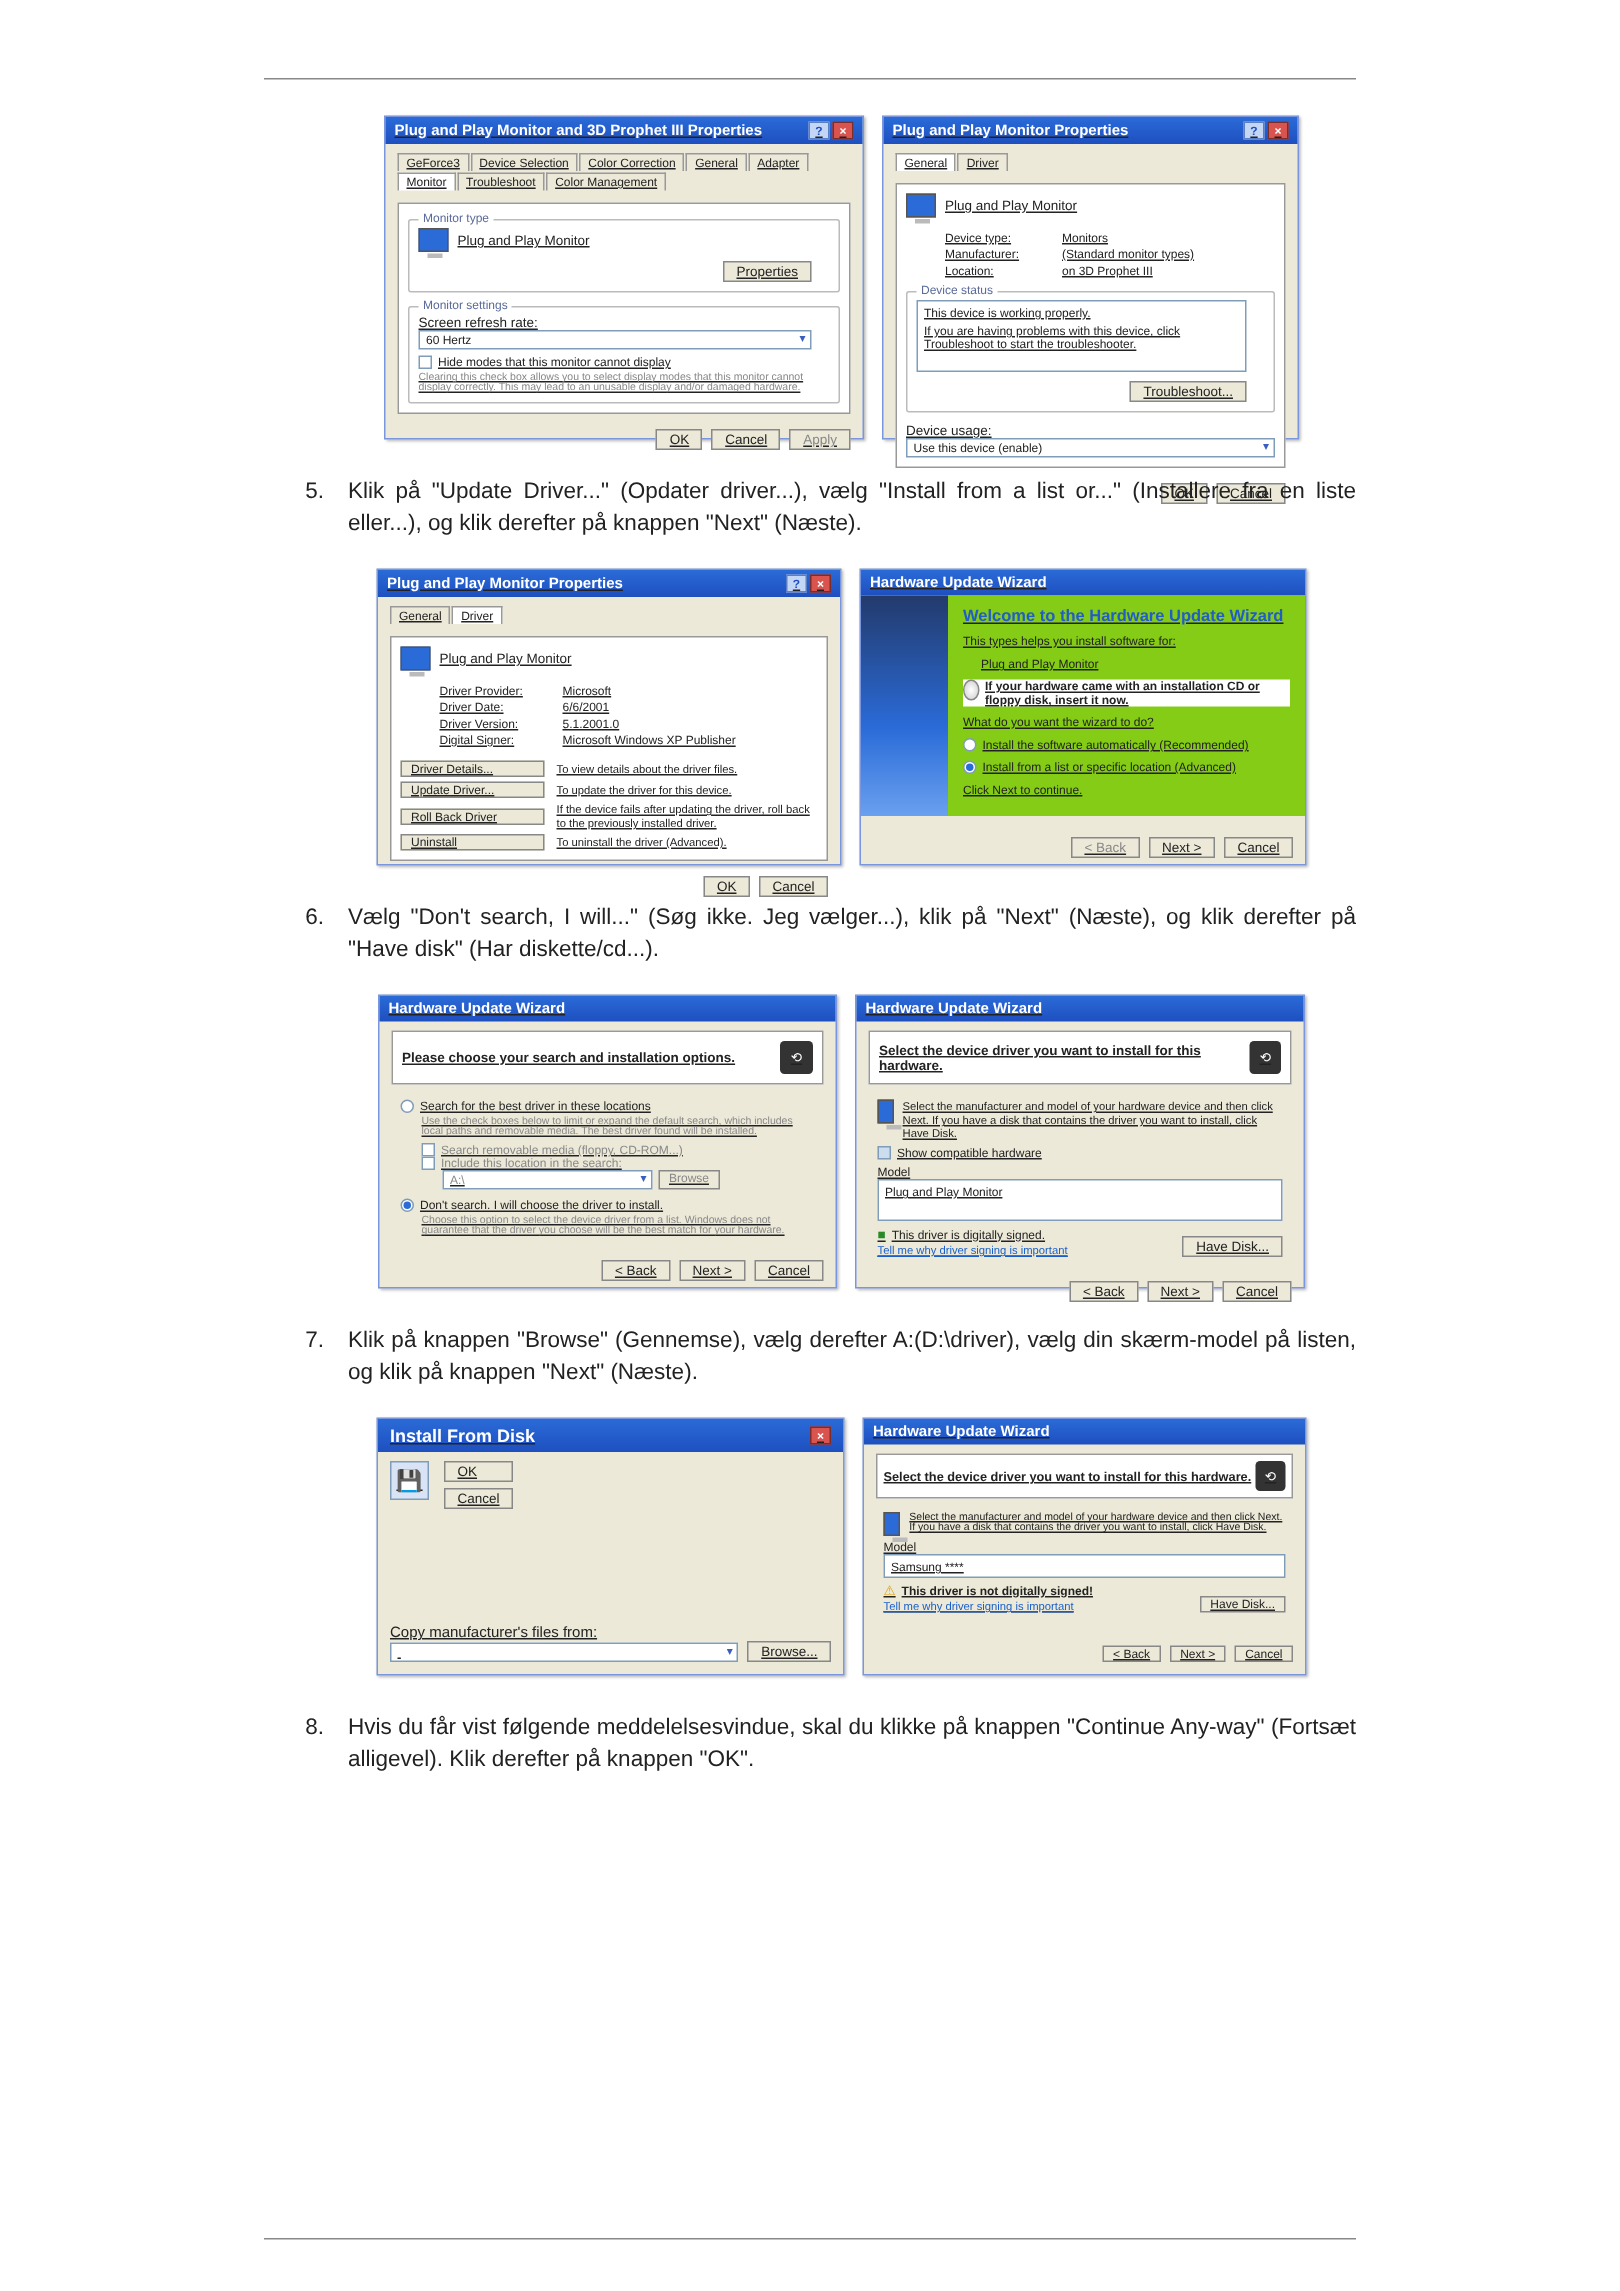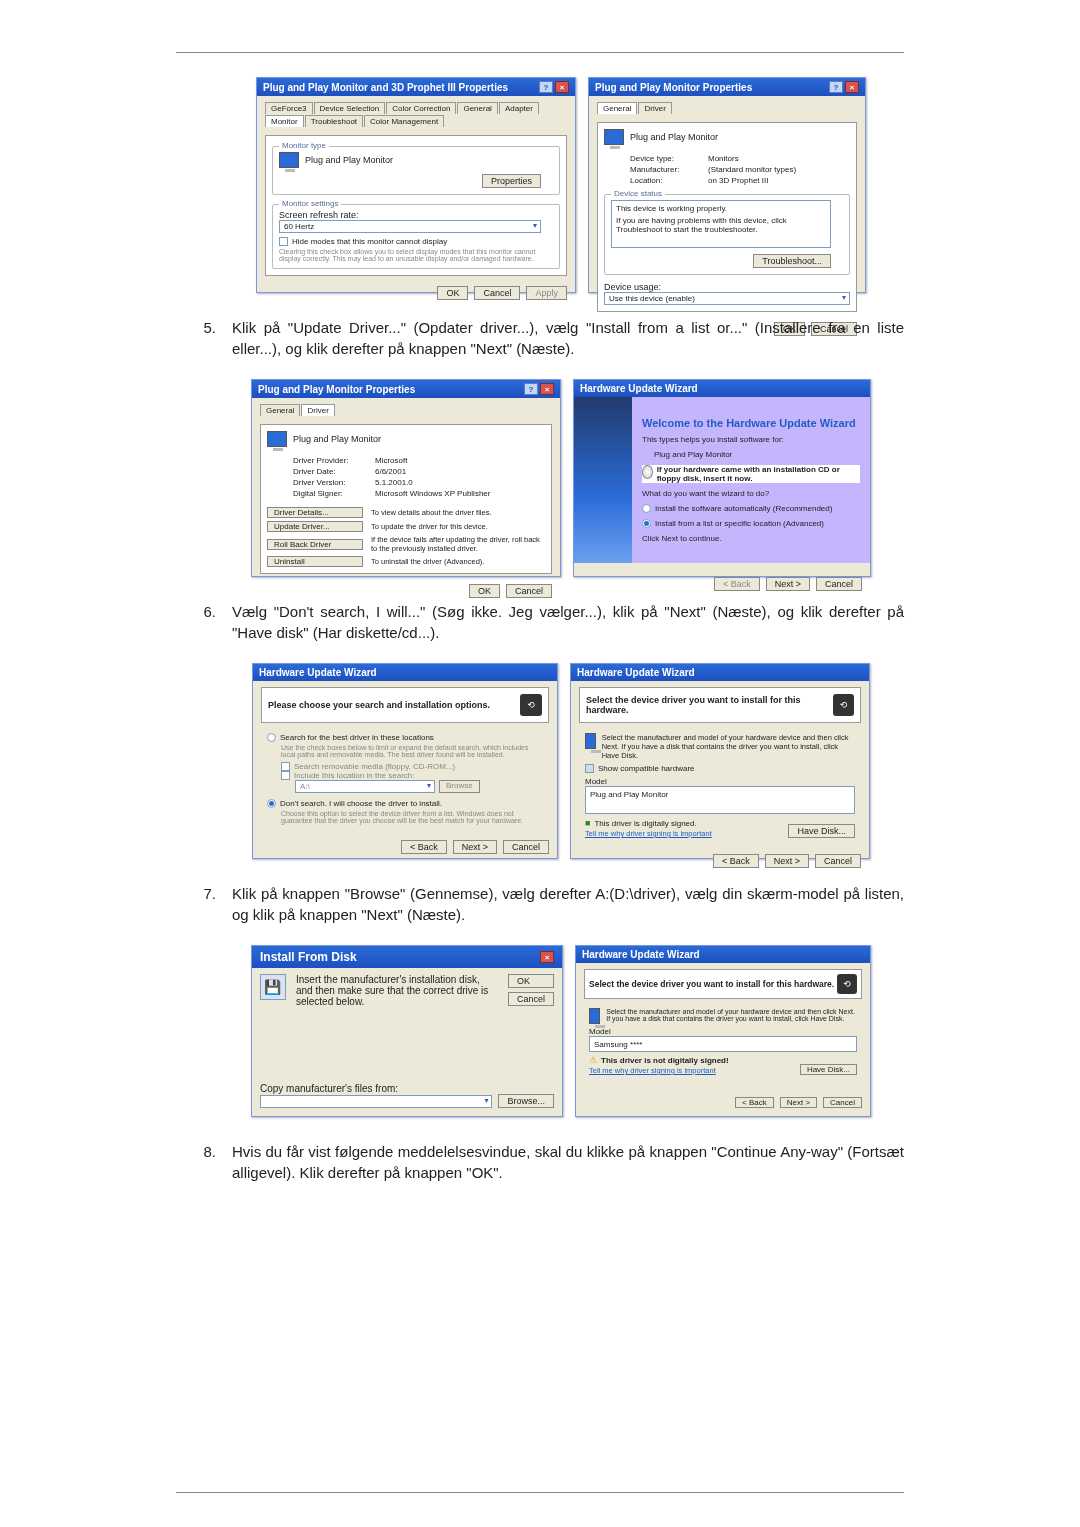--- a/index.html
+++ b/index.html
@@ -34,20 +34,21 @@
 
     
     .dlg {
       background: #ece9d8;
       border: 1px solid #7a96df;
       box-shadow: 1px 1px 2px rgba(0,0,0,.3);
       font-size: 9px;
       color: #222;
       display: flex;
       flex-direction: column;
+      text-decoration: underline;
     }
     .dlg .titlebar {
       background: linear-gradient(#2a6bd8, #1e4fbf);
       color: #fff;
       font-weight: bold;
       font-size: 10px;
       padding: 3px 6px;
       display: flex;
       align-items: center;
       justify-content: space-between;
@@ -308,21 +309,21 @@
     </div>
 
     <div class="dlg" style="width:298px;height:198px">
       <div class="titlebar">
         <span>Hardware Update Wizard</span>
         <span class="winbtns"></span>
       </div>
       <div class="body" style="padding:0">
         <div style="display:flex;flex:1">
           <div class="hw-side"></div>
-          <div style="flex:1;background:#c4b5fd;padding:20px 10px;display:flex;flex-direction:column;gap:6px">
+          <div style="flex:1;background:#84cc16;padding:8px 10px;display:flex;flex-direction:column;gap:6px">
             <div class="blue-title">Welcome to the Hardware Update Wizard</div>
             <div style="font-size:8px">This types helps you install software for:</div>
             <div style="font-size:8px;margin-left:12px">Plug and Play Monitor</div>
             <div style="display:flex;gap:4px;align-items:flex-start;background:#fff">
               <span style="width:14px;height:14px;border:1px solid #888;border-radius:50%;background:radial-gradient(#fff,#ccc)"></span>
               <b style="font-size:8px">If your hardware came with an installation CD or floppy disk, insert it now.</b>
             </div>
             <div style="font-size:8px">What do you want the wizard to do?</div>
             <div class="radio">
                 <span class="dot"></span>
@@ -446,21 +447,20 @@
     <div class="dlg" style="width:312px;height:172px">
       <div class="titlebar" style="font-size:12px;padding:4px 8px">
         <span>Install From Disk</span>
         <span class="winbtns">
             <span class="winbtn">×</span>
           </span>
       </div>
       <div class="body" style="flex:1;justify-content:space-between">
         <div style="display:flex;gap:10px;align-items:flex-start">
           <span style="width:26px;height:26px;background:#d9e3f6;border:1px solid #7f9db9;display:inline-flex;align-items:center;justify-content:center;font-size:14px">💾</span>
-          <span style="font-size:10px;flex:1">Insert the manufacturer's installation disk, and then make sure that the correct drive is selected below.</span>
           <div style="display:flex;flex-direction:column;gap:4px">
             <span class="btn">OK</span>
             <span class="btn">Cancel</span>
           </div>
         </div>
         <div>
           <div style="font-size:10px">Copy manufacturer's files from:</div>
           <div style="display:flex;gap:6px;align-items:center">
             <span class="select" style="flex:1;min-width:0">&nbsp;</span>
             <span class="btn">Browse...</span>

